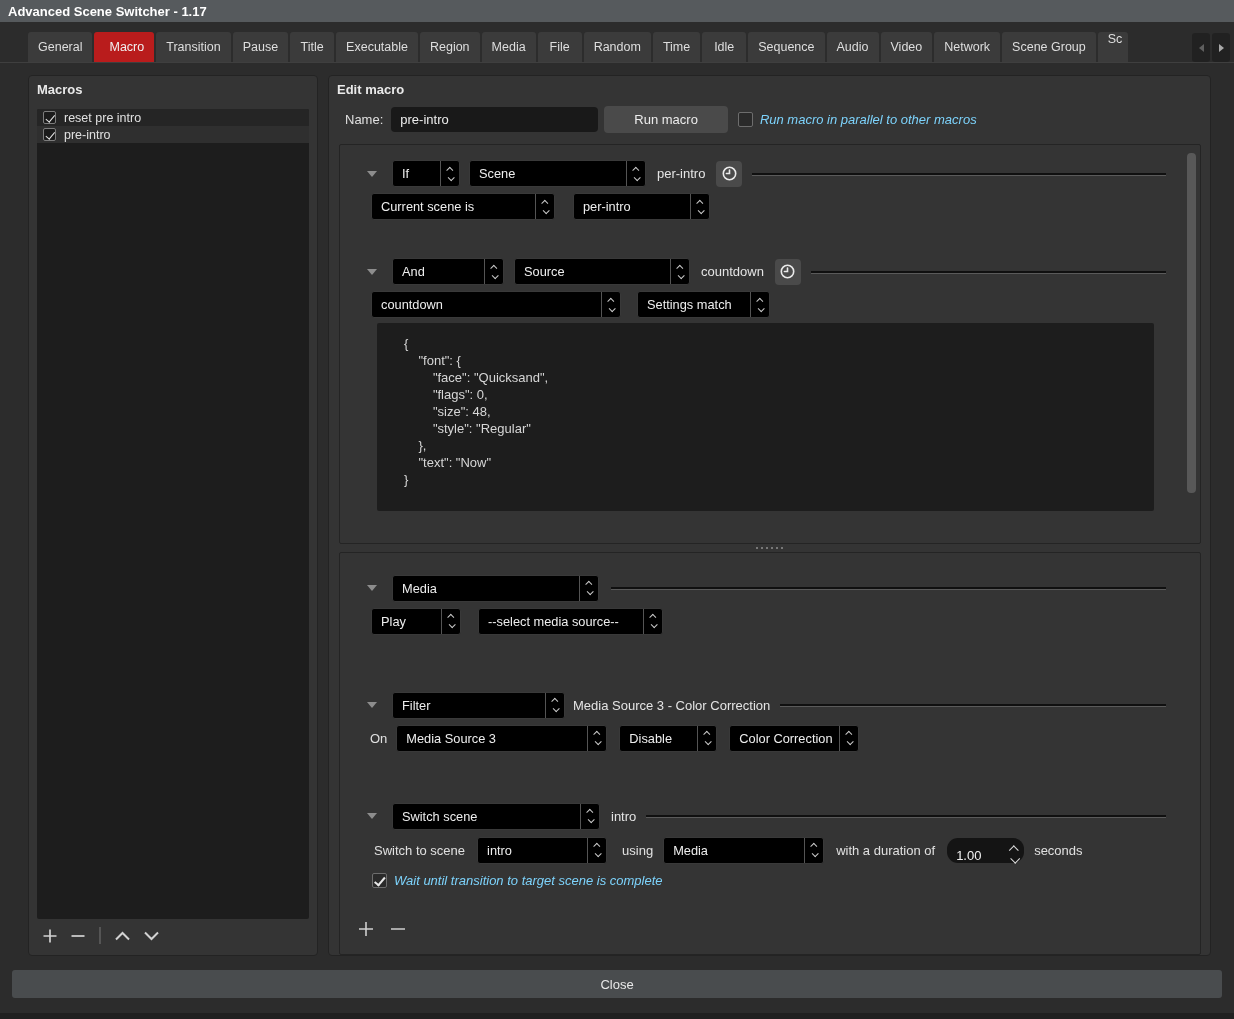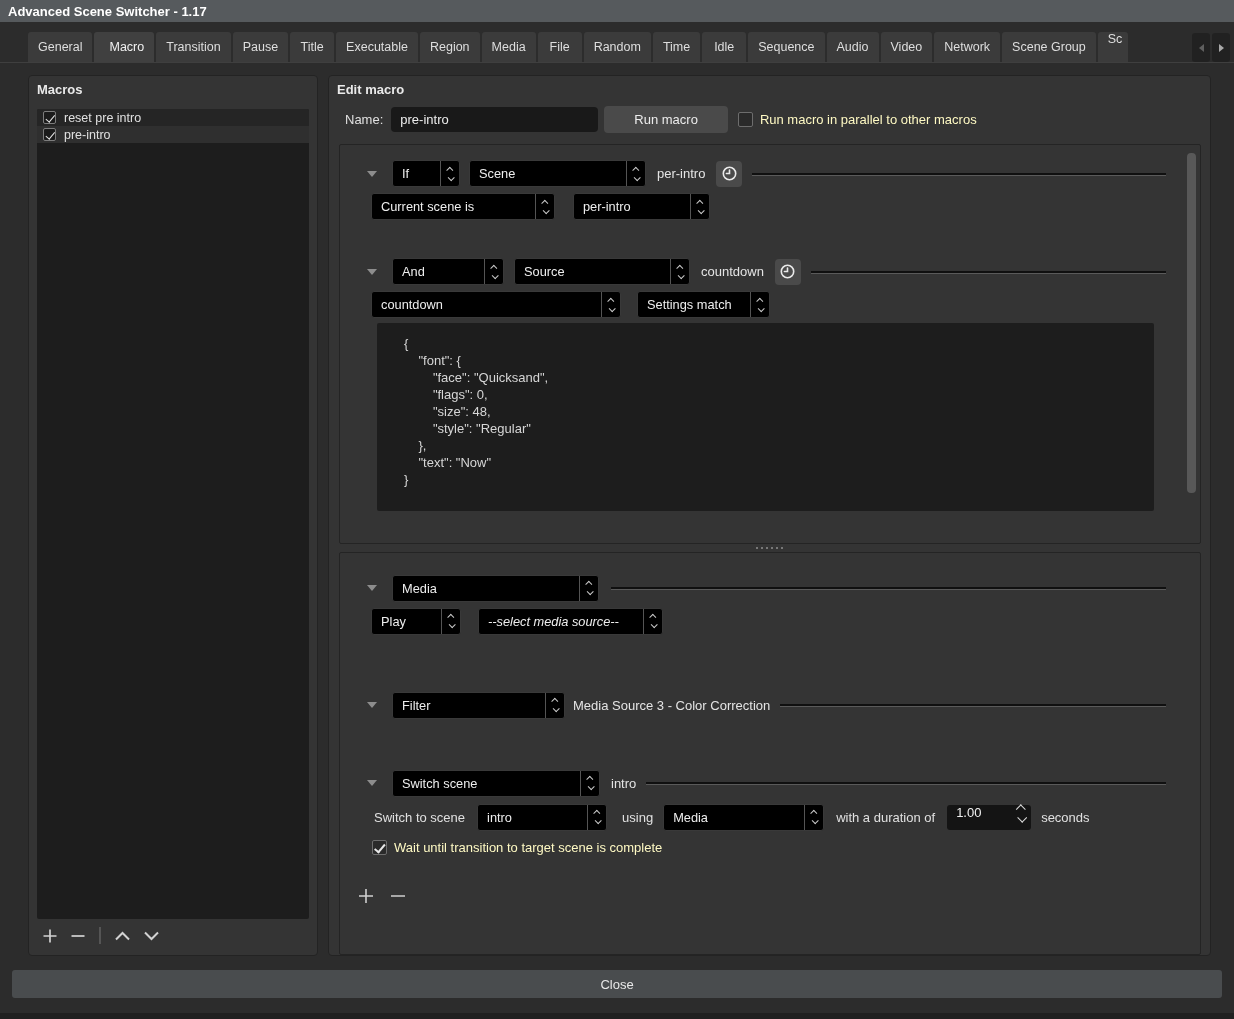--- a/index.html
+++ b/index.html
@@ -9,21 +9,21 @@
   
   .titlebar { height:22px; background:#565a5d; display:flex; align-items:center;
     padding-left:8px; font-weight:bold; font-size:13px; color:#ffffff; }
 
   
   .tabbar { margin-top:10px; padding:0 0 0 28px; height:31px; display:flex; align-items:flex-end;
     border-bottom:1px solid #3f3f3f; position:relative; }
   .tab { height:30px; background:#3b3b3b; border-radius:3px 3px 0 0; margin-right:2px;
     display:flex; align-items:center; justify-content:center; padding:0 10px; min-width:44px;
     font-size:12.5px; color:#dedede; white-space:nowrap; cursor:default; }
-  .tab.selected { background:#404040; color:#f0f0f0;padding-left:15px; }
+  .tab.selected { background:#b91c1c; color:#f0f0f0;padding-left:15px; }
   .tab.truncated { min-width:0; width:30px; padding:0 0 16px 10px; overflow:hidden; justify-content:flex-start; }
   .tab-scrollers { position:absolute; right:4px; bottom:0; display:flex; gap:2px; }
   .tab-scroll-btn { width:18px; height:29px; background:#212121; border-radius:3px;
     display:flex; align-items:center; justify-content:center; }
   .arr-left { width:0; height:0; border-top:4px solid transparent; border-bottom:4px solid transparent;
     border-right:5px solid #5f5f5f; }
   .arr-right { width:0; height:0; border-top:4px solid transparent; border-bottom:4px solid transparent;
     border-left:5px solid #a8a8a8; }
 
   
@@ -51,21 +51,21 @@
   .text-input { background:#191919; border:none; border-radius:4px; height:25px; width:207px;
     color:#ededed; padding:0 9px; font-size:13px; font-family:"Liberation Sans", sans-serif; margin-left:8px; }
   .btn { background:#4a4a4a; border-radius:4px; height:27px; display:inline-flex; align-items:center;
     padding:0 30px; font-size:13px; color:#ececec; white-space:nowrap; }
   .name-row .btn { margin-left:6px; }
   .cb { width:15px; height:15px; background:#2a2a2a; border:1px solid #6d6d6d; border-radius:2px;
     position:relative; flex:0 0 auto; }
   .cb.checked::after { content:""; position:absolute; left:4px; top:0.5px; width:4px; height:8.5px;
     border-right:2px solid #e8e8e8; border-bottom:2px solid #e8e8e8; transform:rotate(40deg); }
   .name-row .cb { margin-left:10px; }
-  .cb-label { margin-left:7px; color:#fef9c3; }
+  .cb-label { margin-left:7px; color:#7dd3fc;font-style:italic; }
 
   .sub-box { border:1px solid #242424; border-radius:2px; margin:0 9px 0 10px; position:relative; overflow:hidden; }
   .cond-box { height:402px; padding-top:15px; }
   .action-box { height:405px; padding-top:22px; }
 
   .row { display:flex; align-items:center; height:27px; }
   .tri-down { width:0; height:0; border-left:5px solid transparent; border-right:5px solid transparent;
     border-top:6px solid #8d8d8d; margin-left:27px; flex:0 0 auto; }
 
   .combo { display:inline-flex; align-items:stretch; height:27px; background:#000000;
@@ -85,35 +85,35 @@
 
   .json-box { background:#1d1d1d; border-radius:2px; margin:5px 46px 0 37px; height:188px;
     padding:12px 0 0 27px; font-size:13px; line-height:17px; white-space:pre; color:#d6d6d6; overflow:hidden; }
 
   .regex-row { margin-top:9px; }
   .vscroll { position:absolute; top:8px; right:4px; width:9px; height:340px; background:#585858; border-radius:4px; }
 
   .splitter { height:8px; display:flex; align-items:center; justify-content:center; gap:3px; }
   .splitter i { width:2px; height:2px; background:#8f8f8f; border-radius:50%; display:block; }
 
-  .spin { display:inline-flex; align-items:flex-start; height:25px; background:#141414; border-radius:3px;gap:7px; }
+  .spin { display:inline-flex; align-items:flex-end; height:25px; background:#141414; border-radius:11px; }
   .spin-val { padding:0 9px; min-width:62px; color:#f0f0f0; font-size:13px; }
   .spin-arrows { display:flex; flex-direction:column; gap:3px; padding:0 6px 0 2px; }
   .spin-arrows .chev { width:7px; height:7px; border-width:1.7px; border-color:#dcdcdc; }
 
   .pm-row { margin-top:30px; margin-left:16px; display:flex; align-items:center; gap:12px; }
 
   
   .close-row { margin:14px 12px 0 12px; }
   .close-btn { width:100%; height:28px; background:#494c4e; border-radius:3px;
     display:flex; align-items:center; justify-content:center; font-size:13px; color:#e8e8e8; }
   .bottom-strip { position:absolute; left:0; bottom:0; width:100%; height:6px; background:#202020; }
 
   .ml8{margin-left:8px;} .ml9{margin-left:9px;} .ml10{margin-left:10px;}
-  .ml12{margin-left:12px;} .ml15{margin-left:15px;} .ml16{margin-left:16px;} .ml17{margin-left:17px;font-style:italic;}
+  .ml12{margin-left:12px;} .ml15{margin-left:15px;} .ml16{margin-left:16px;} .ml17{margin-left:17px;}
   .ml18{margin-left:18px;} .ml21{margin-left:21px;} .ml31{margin-left:31px;}
   .lbl { white-space:nowrap; color:#e0e0e0; }
 </style>
 </head>
 <body>
 
 <div class="titlebar">
   <span>Advanced Scene Switcher - 1.17</span>
 </div>
 
@@ -342,20 +342,44 @@
         <span class="combo ml15" style="width:173px">
           <span class="ct">Filter</span>
           <span class="ca">
               <i class="chev up"></i>
               <i class="chev dn"></i>
             </span>
         </span>
         <span class="hdr-label ml8">Media Source 3 - Color Correction</span>
         <span class="hline"></span>
       </div>
+      <div class="row" style="margin-top:6px">
+        <span class="lbl" style="margin-left:30px">On</span>
+        <span class="combo ml9" style="width:211px">
+          <span class="ct">Media Source 3</span>
+          <span class="ca">
+              <i class="chev up"></i>
+              <i class="chev dn"></i>
+            </span>
+        </span>
+        <span class="combo ml12" style="width:98px">
+          <span class="ct">Disable</span>
+          <span class="ca">
+              <i class="chev up"></i>
+              <i class="chev dn"></i>
+            </span>
+        </span>
+        <span class="combo ml12" style="width:130px">
+          <span class="ct">Color Correction</span>
+          <span class="ca">
+              <i class="chev up"></i>
+              <i class="chev dn"></i>
+            </span>
+        </span>
+      </div>
 
       <div class="row" style="margin-top:51px">
         <span class="tri-down"></span>
         <span class="combo ml15" style="width:208px">
           <span class="ct">Switch scene</span>
           <span class="ca">
               <i class="chev up"></i>
               <i class="chev dn"></i>
             </span>
         </span>

